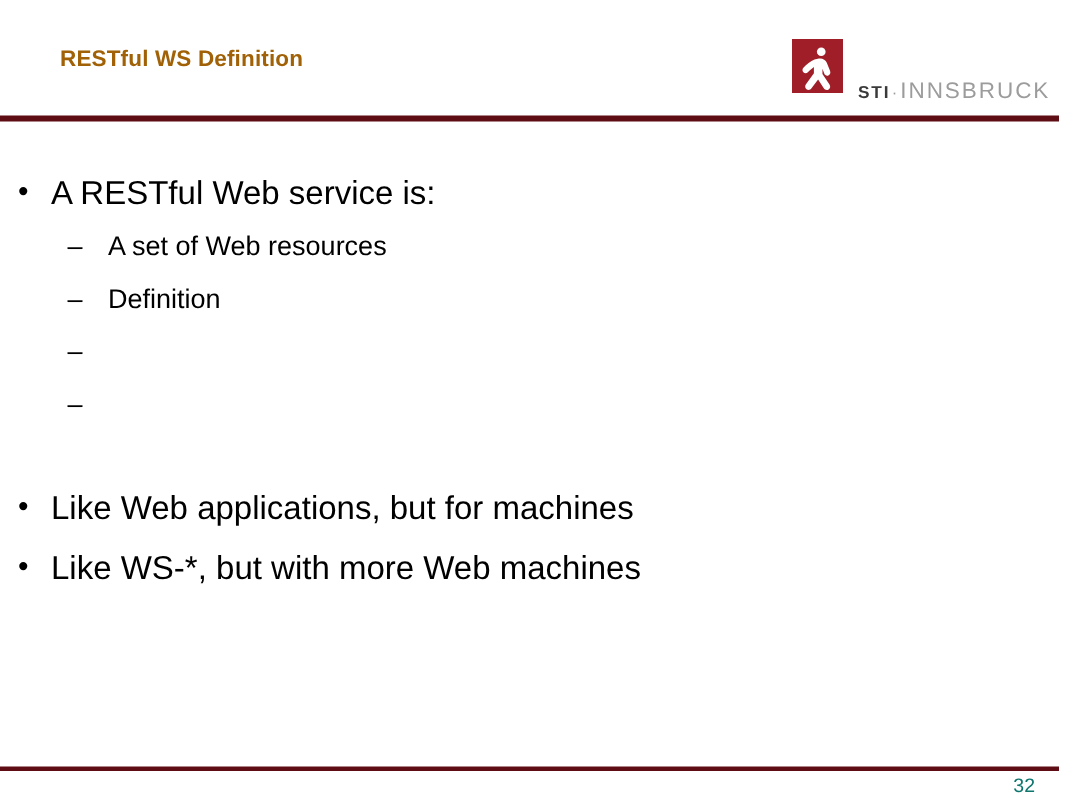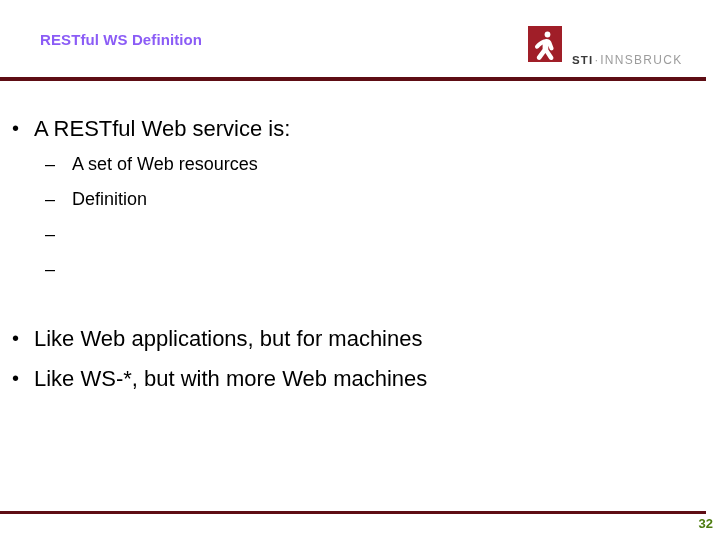--- a/index.html
+++ b/index.html
@@ -29,21 +29,21 @@
     top: 0;
     width: 720px;
     height: 80px;
   }
   .slide-title {
     position: absolute;
     left: 40px;
     top: 31px;
     font-size: 15px;
     font-weight: bold;
-    color: #8b5cf6;
+    color: #a16207;
     letter-spacing: 0.1px;
     white-space: nowrap;
   }
 
   
   .logo {
     position: absolute;
     left: 528px;
     top: 25px;
     display: flex;
@@ -74,21 +74,21 @@
     font-weight: bold;
     color: #3a3a3a;
     letter-spacing: 1.2px;
   }
   .logo-dot {
     font-size: 11px;
     color: #9a9a9a;
     margin: 0 2px 0 1px;
   }
   .logo-innsbruck {
-    font-size: 12px;
+    font-size: 15px;
     font-weight: normal;
     color: #9c9c9c;
     letter-spacing: 1.3px;
   }
 
   .header-rule {
     position: absolute;
     left: 0;
     top: 77px;
     width: 706px;
@@ -162,25 +162,25 @@
   .footer-rule {
     position: absolute;
     left: 0;
     top: 511px;
     width: 706px;
     height: 3px;
     background: #5E0D14;
   }
   .page-number {
     position: absolute;
-    right: 7px;
+    right: 30px;
     top: 516px;
     font-size: 13px;
-    font-weight: bold;
-    color: #4d7c0f;
+    font-weight: normal;
+    color: #0f766e;
   }
 </style>
 </head>
 <body>
 
 <div class="slide">
 
   <div class="header">
     <div class="slide-title">RESTful WS Definition</div>
 

